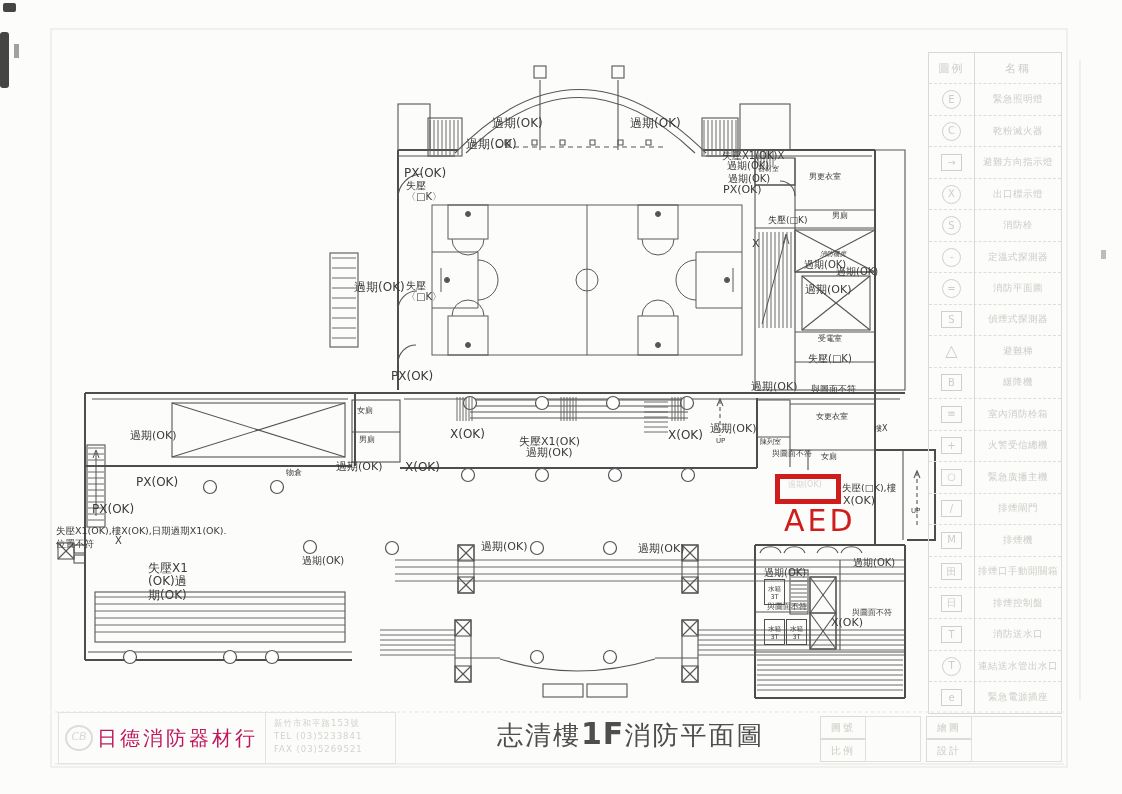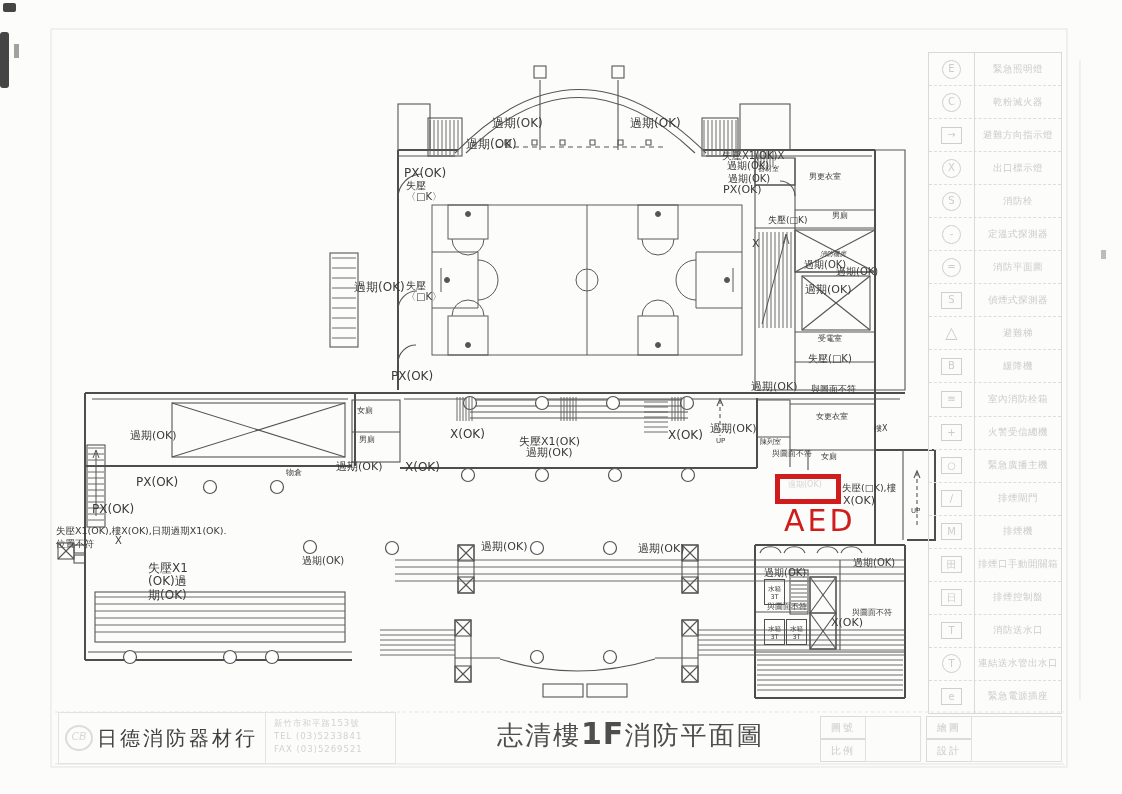--- a/index.html
+++ b/index.html
@@ -37,21 +37,21 @@
   .mini-val{position:absolute;border:1px solid #e0e0dc;box-sizing:border-box;}
   
   #company{position:absolute;left:58px;top:712px;width:338px;height:52px;
            border:1px solid #e3e3df;box-sizing:border-box;display:flex;}
   #company .namewrap{width:207px;border-right:1px solid #e3e3df;display:flex;
            align-items:center;padding-left:6px;box-sizing:border-box;}
   #company .mark{display:inline-block;min-width:24px;height:22px;border:2px solid #dcdcd8;
            border-radius:50%;color:#d8d8d4;font-size:11px;line-height:20px;text-align:center;
            font-style:italic;margin-right:4px;}
   #company .name{font-family:"DejaVu Serif",serif;font-size:20px;letter-spacing:3px;
-           color:#404040;}
+           color:#be185d;}
   #company .contact{flex:1;padding:4px 0 0 8px;font-size:8.5px;line-height:1.55;
            color:#d2d2ce;letter-spacing:1px;}
   
   #title{position:absolute;left:497px;top:716px;color:#4e4e4e;white-space:nowrap;}
   #title .t1,#title .t3{font-size:26px;letter-spacing:2px;}
   #title .t2{font-size:30px;letter-spacing:1px;font-weight:bold;}
   
   .tank{position:absolute;width:21px;height:26px;border:1.5px solid #4f4f4f;
         box-sizing:border-box;font-size:6.5px;line-height:1.3;text-align:center;
         color:#3a3a3a;white-space:pre-line;padding-top:5px;}
@@ -443,20 +443,24 @@
 3T</div>
       <div class="tank" style="left: 786px; top: 619px;">水箱
 3T</div>
     </div>
 
   <div id="aed-box"></div>
   <div id="aed-label">AED</div>
 
   <div id="legend">
       <div class="lg-row">
+        <div class="lg-sym lg-head">圖例</div>
+        <div class="lg-name lg-head">名稱</div>
+      </div>
+      <div class="lg-row">
         <div class="lg-sym">
           <span class="ic c">E</span>
         </div>
         <div class="lg-name">緊急照明燈</div>
       </div>
       <div class="lg-row">
         <div class="lg-sym">
           <span class="ic c">C</span>
         </div>
         <div class="lg-name">乾粉滅火器</div>

